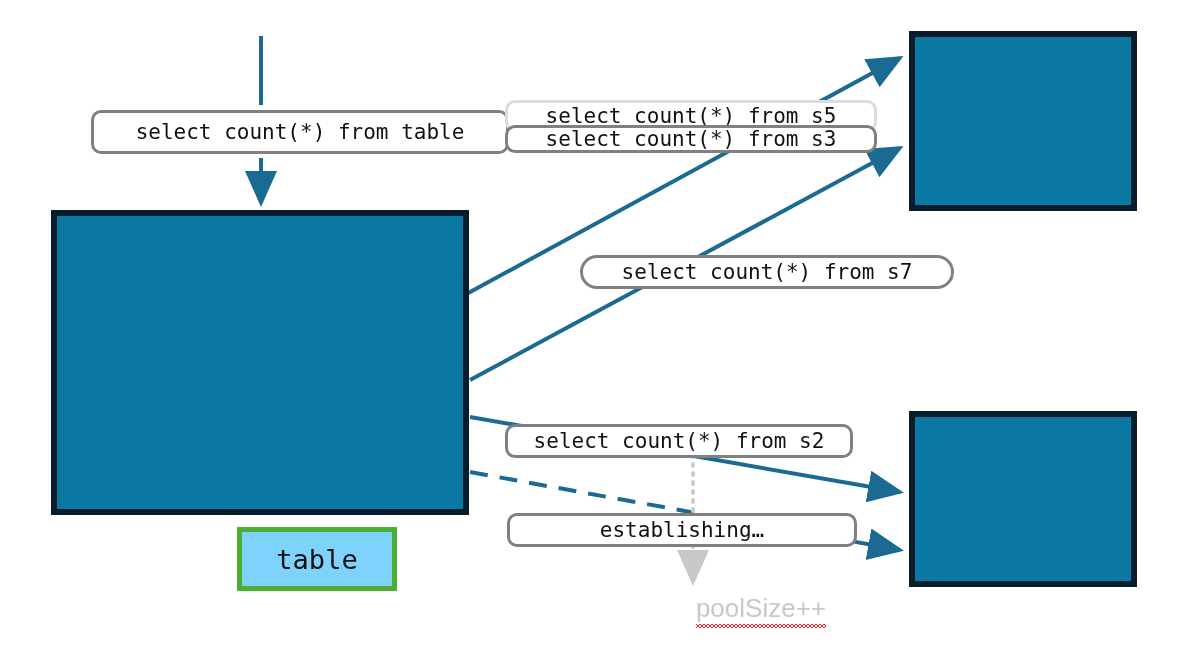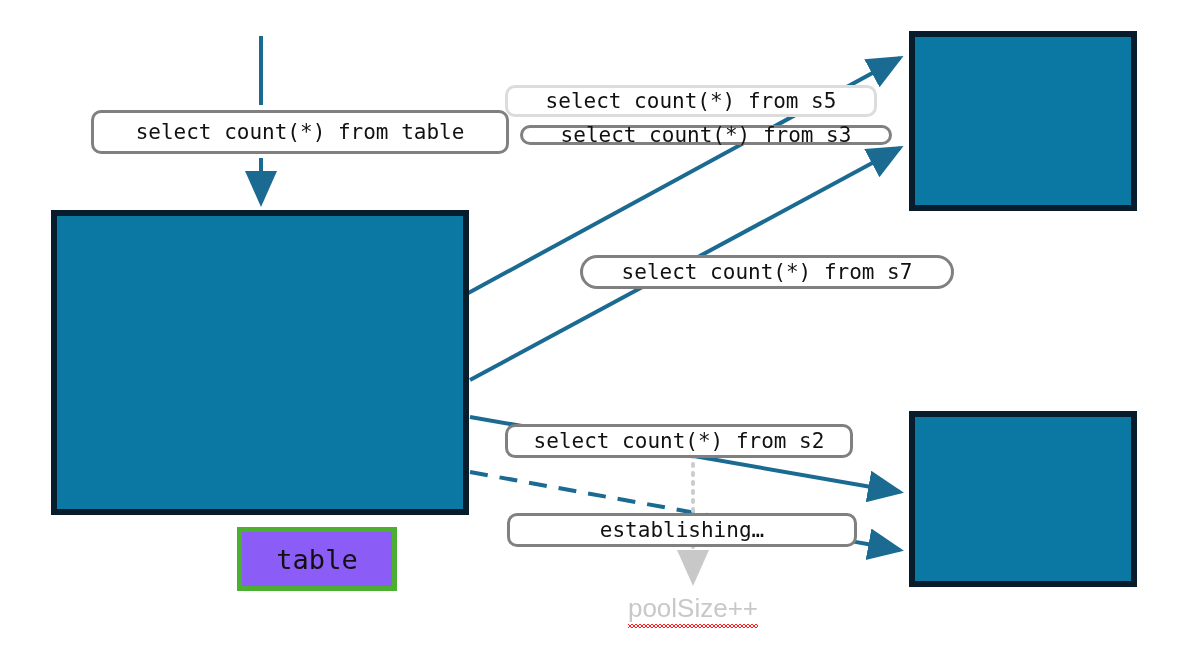--- a/index.html
+++ b/index.html
@@ -44,21 +44,21 @@
   }
   #server-pool-bottom {
     left: 909px;
     top: 411px;
     width: 228px;
     height: 176px;
   }
   
   .node {
     position: absolute;
-    background: #8b5cf6;
+    background: #7dd3fc;
     border: 5px solid #4CAF32;
     box-sizing: border-box;
     display: flex;
     align-items: center;
     justify-content: center;
     color: #111111;
   }
   .node.mono {
     font-family: "DejaVu Sans Mono", "Liberation Mono", monospace;
     font-size: 27px;
@@ -77,33 +77,33 @@
     justify-content: center;
     font-family: "DejaVu Sans Mono", "Liberation Mono", monospace;
     font-size: 21px;
     color: #111111;
     white-space: nowrap;
     letter-spacing: 0px;
   }
   .chip.faded { border-color: #DCDCDC; }
 
   #chip-table { left: 51px;  top: 110px; width: 418px; height: 44px; margin-left: 40px; }
-  #chip-s5    { left: 505px; top: 85px;  width: 372px; height: 32px; }
-  #chip-s3    { left: 520px; top: 125px; width: 372px; height: 20px; }
+  #chip-s5    { left: 505px; top: 100px;  width: 372px; height: 32px; text-decoration: underline; }
+  #chip-s3    { left: 505px; top: 125px; width: 372px; height: 28px; }
   #chip-s7    { left: 580px; top: 255px; width: 374px; height: 34px; border-radius: 17px; }
   #chip-s2    { left: 505px; top: 424px; width: 348px; height: 34px; }
   #chip-est   { left: 507px; top: 513px; width: 350px; height: 34px; }
 
   
   #pool-size {
     position: absolute;
     left: 560px;
     top: 593px;
     width: 266px;
-    text-align: center;
+    text-align: right;
     font-family: "Liberation Sans", sans-serif;
     font-size: 26px;
     color: #C8C8C8;
   }
   #pool-size .squiggle {
     position: relative;
     display: inline-block;
     padding-bottom: 2px;
   }
   #pool-size .squiggle::after {

